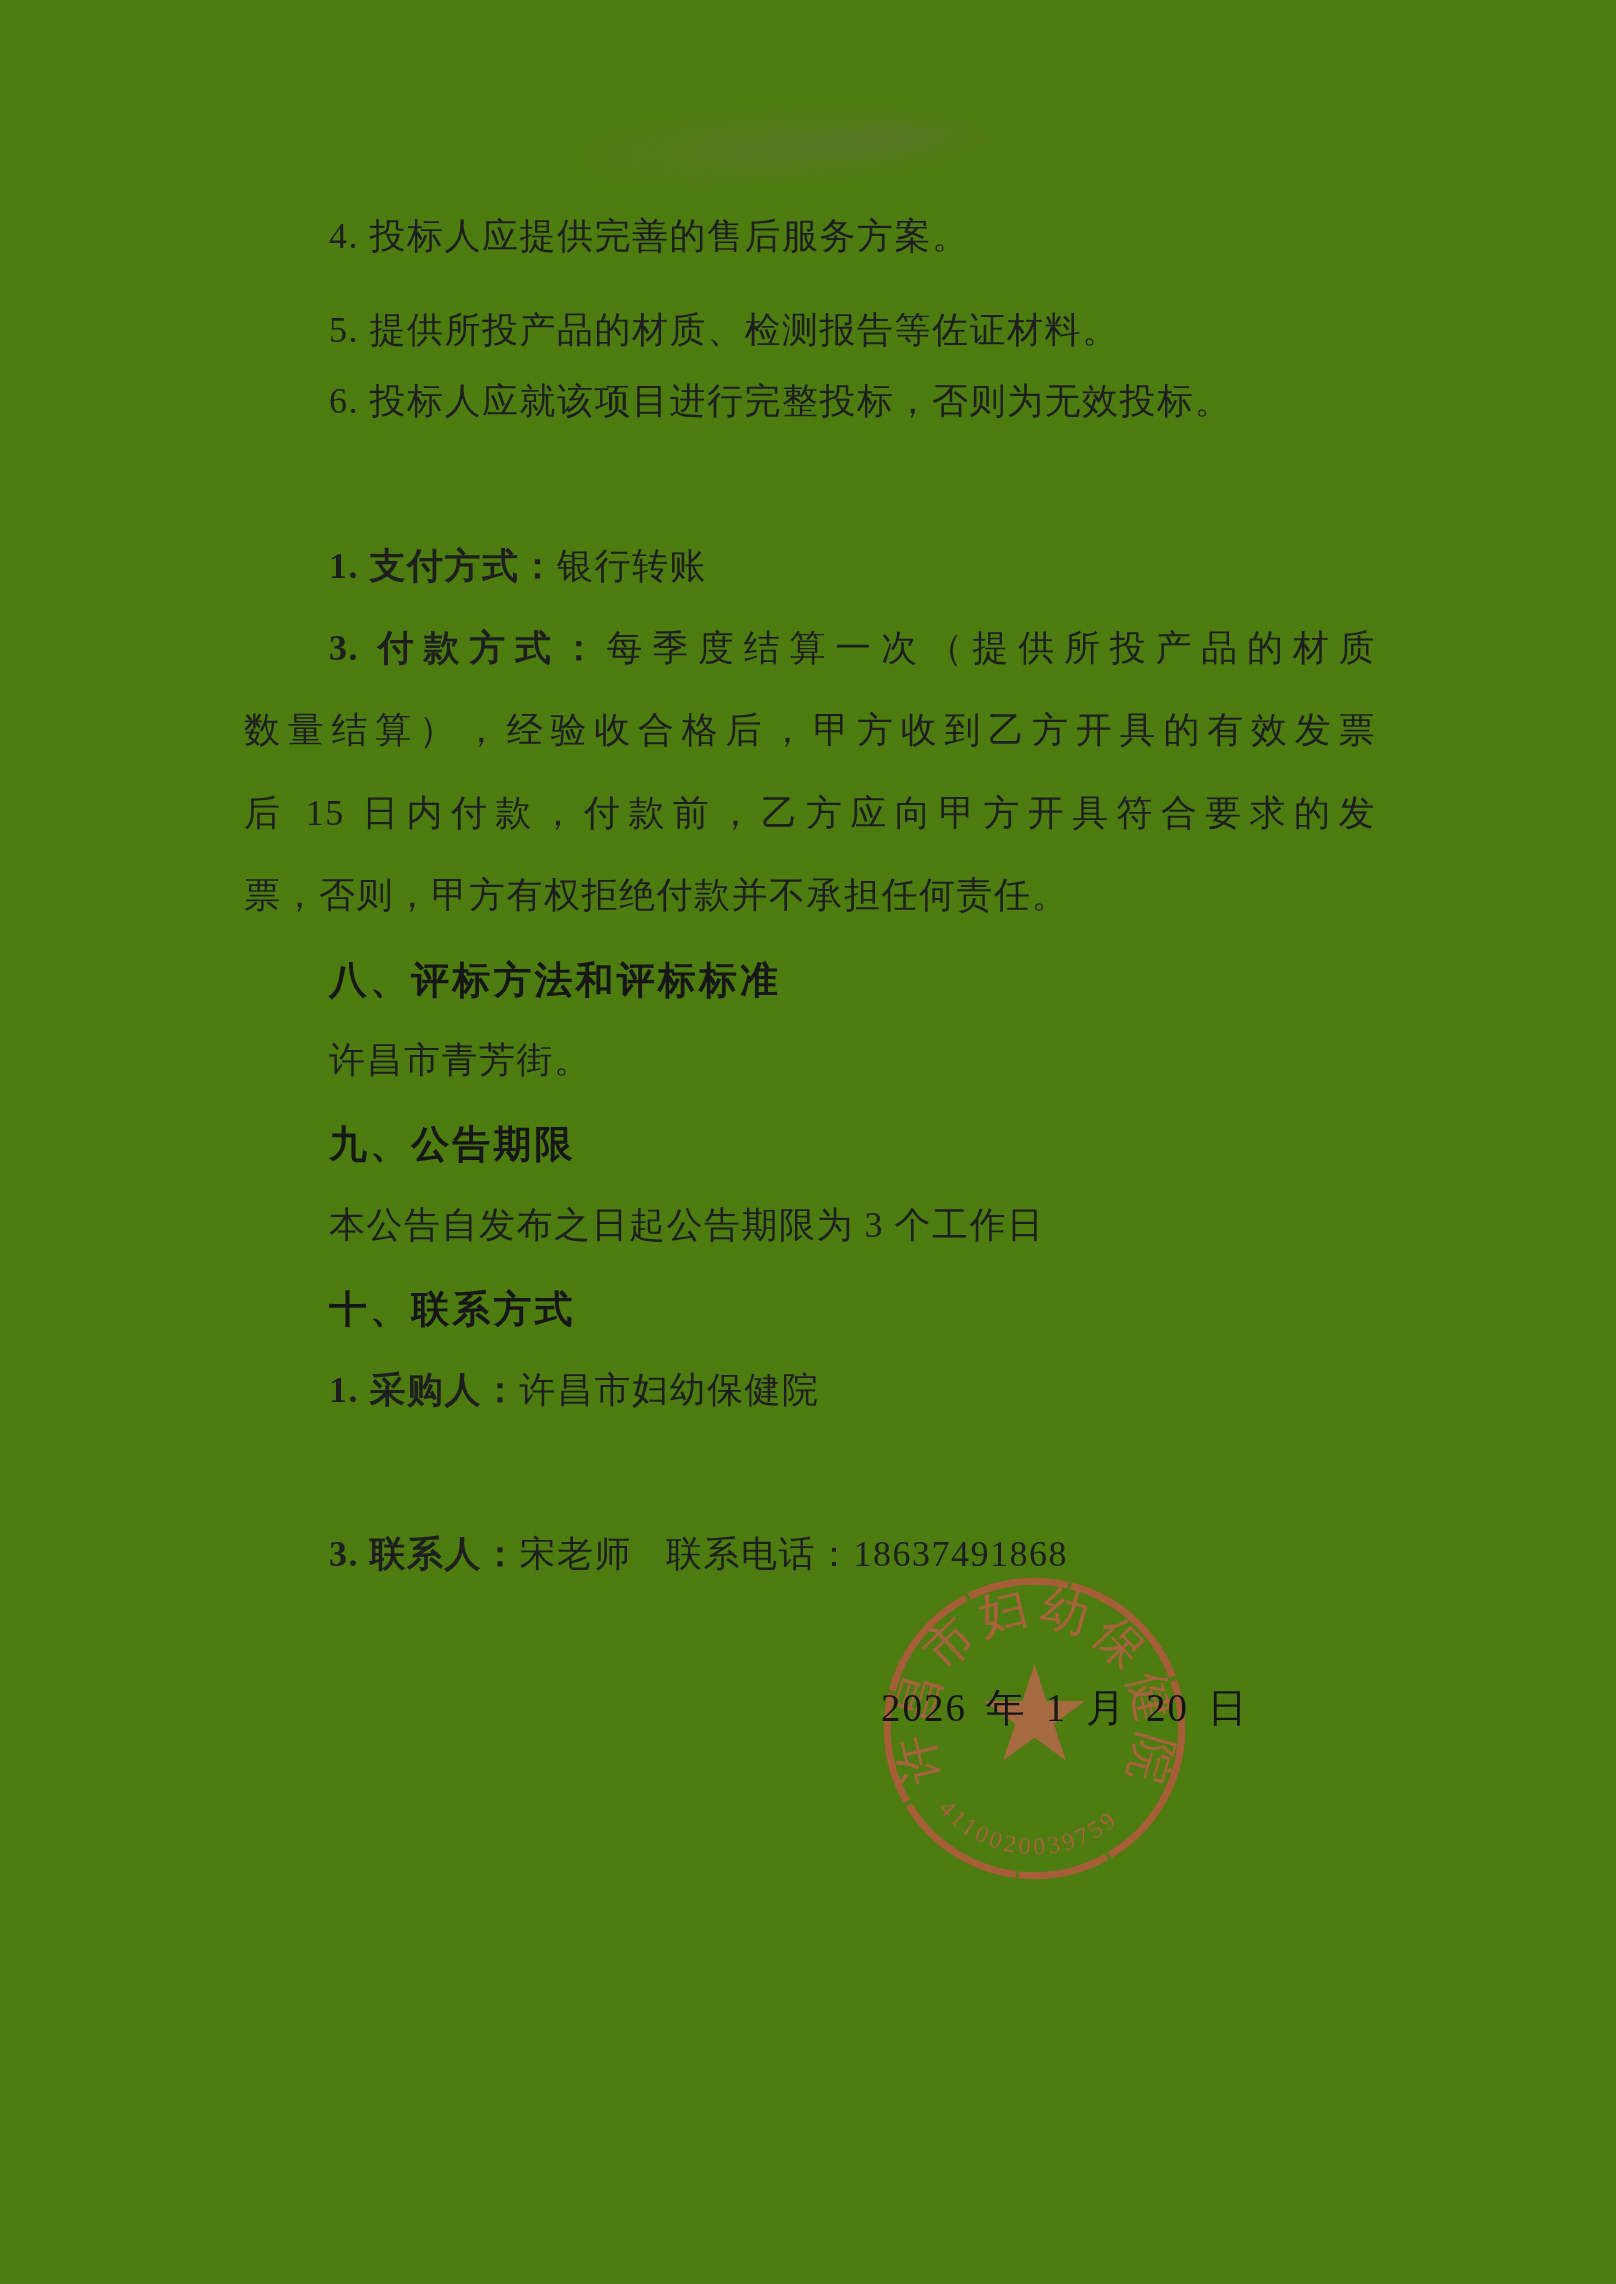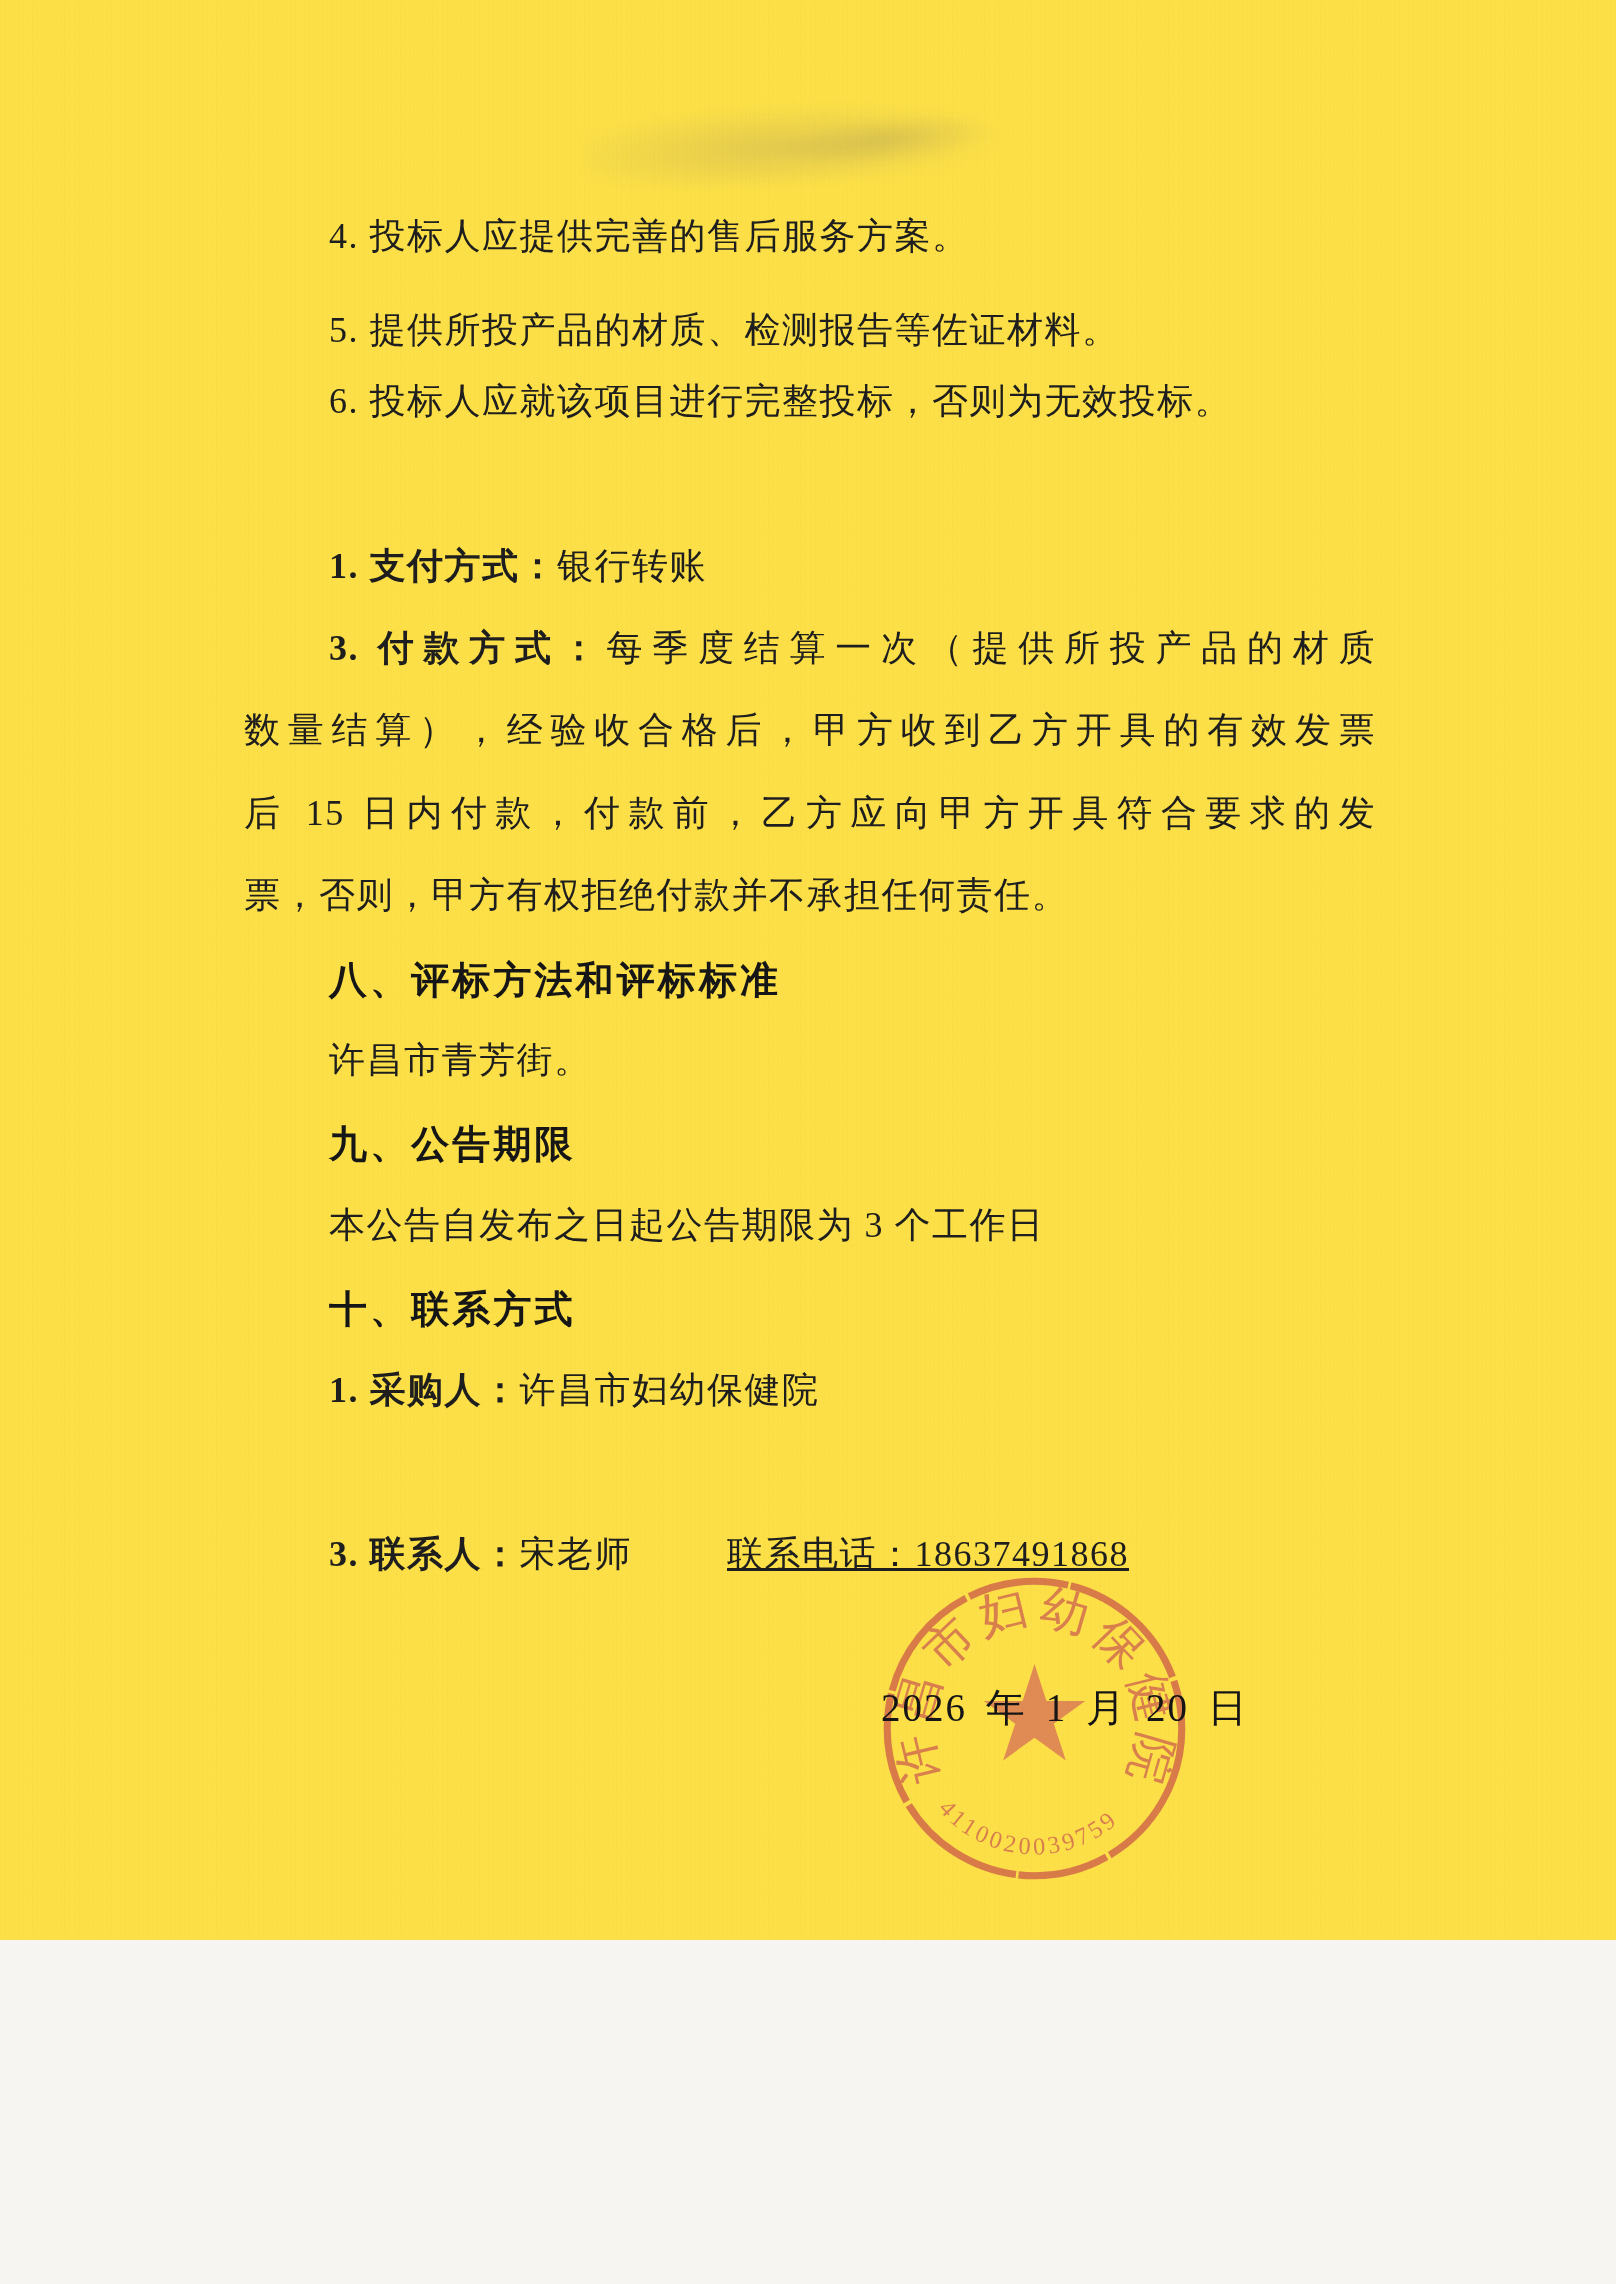--- a/index.html
+++ b/index.html
@@ -3,22 +3,22 @@
 <meta charset="utf-8">
 <style>
   html,body{margin:0;padding:0;}
   body{
     width:1617px;height:2284px;
     background:#f6f5f2;
     font-family:"Liberation Serif","DejaVu Serif",serif;
   }
   .page{
     position:relative;
-    width:1617px;height:1940px;
-    background:#fde047;
+    width:1617px;height:2284px;
+    background:#4d7c0f;
     overflow:hidden;
   }
   
   .scan-texture{
     position:absolute;inset:0;
     background:
       repeating-linear-gradient(90deg, rgba(60,60,60,0.012) 0 1.5px, rgba(0,0,0,0) 1.5px 4.6px),
       repeating-linear-gradient(0deg, rgba(90,90,90,0.008) 0 1px, rgba(0,0,0,0) 1px 5.6px);
     pointer-events:none;
   }
@@ -52,21 +52,21 @@
     text-align:justify;
     text-align-last:justify;
   }
   .heading{
     font-weight:700;
     font-size:38px;
     letter-spacing:3.1px;
     color:#161616;
   }
   .seg-bold{font-weight:700;}
-  .seg-gap{margin-left:95px;text-decoration:underline;}
+  .seg-gap{margin-left:34px;}
   .date-line{
     position:absolute;
     left:881px;top:1681px;
     font-size:39px;
     letter-spacing:2px;
     word-spacing:7.1px;
     color:#151515;
     z-index:5;
     white-space:nowrap;
   }

